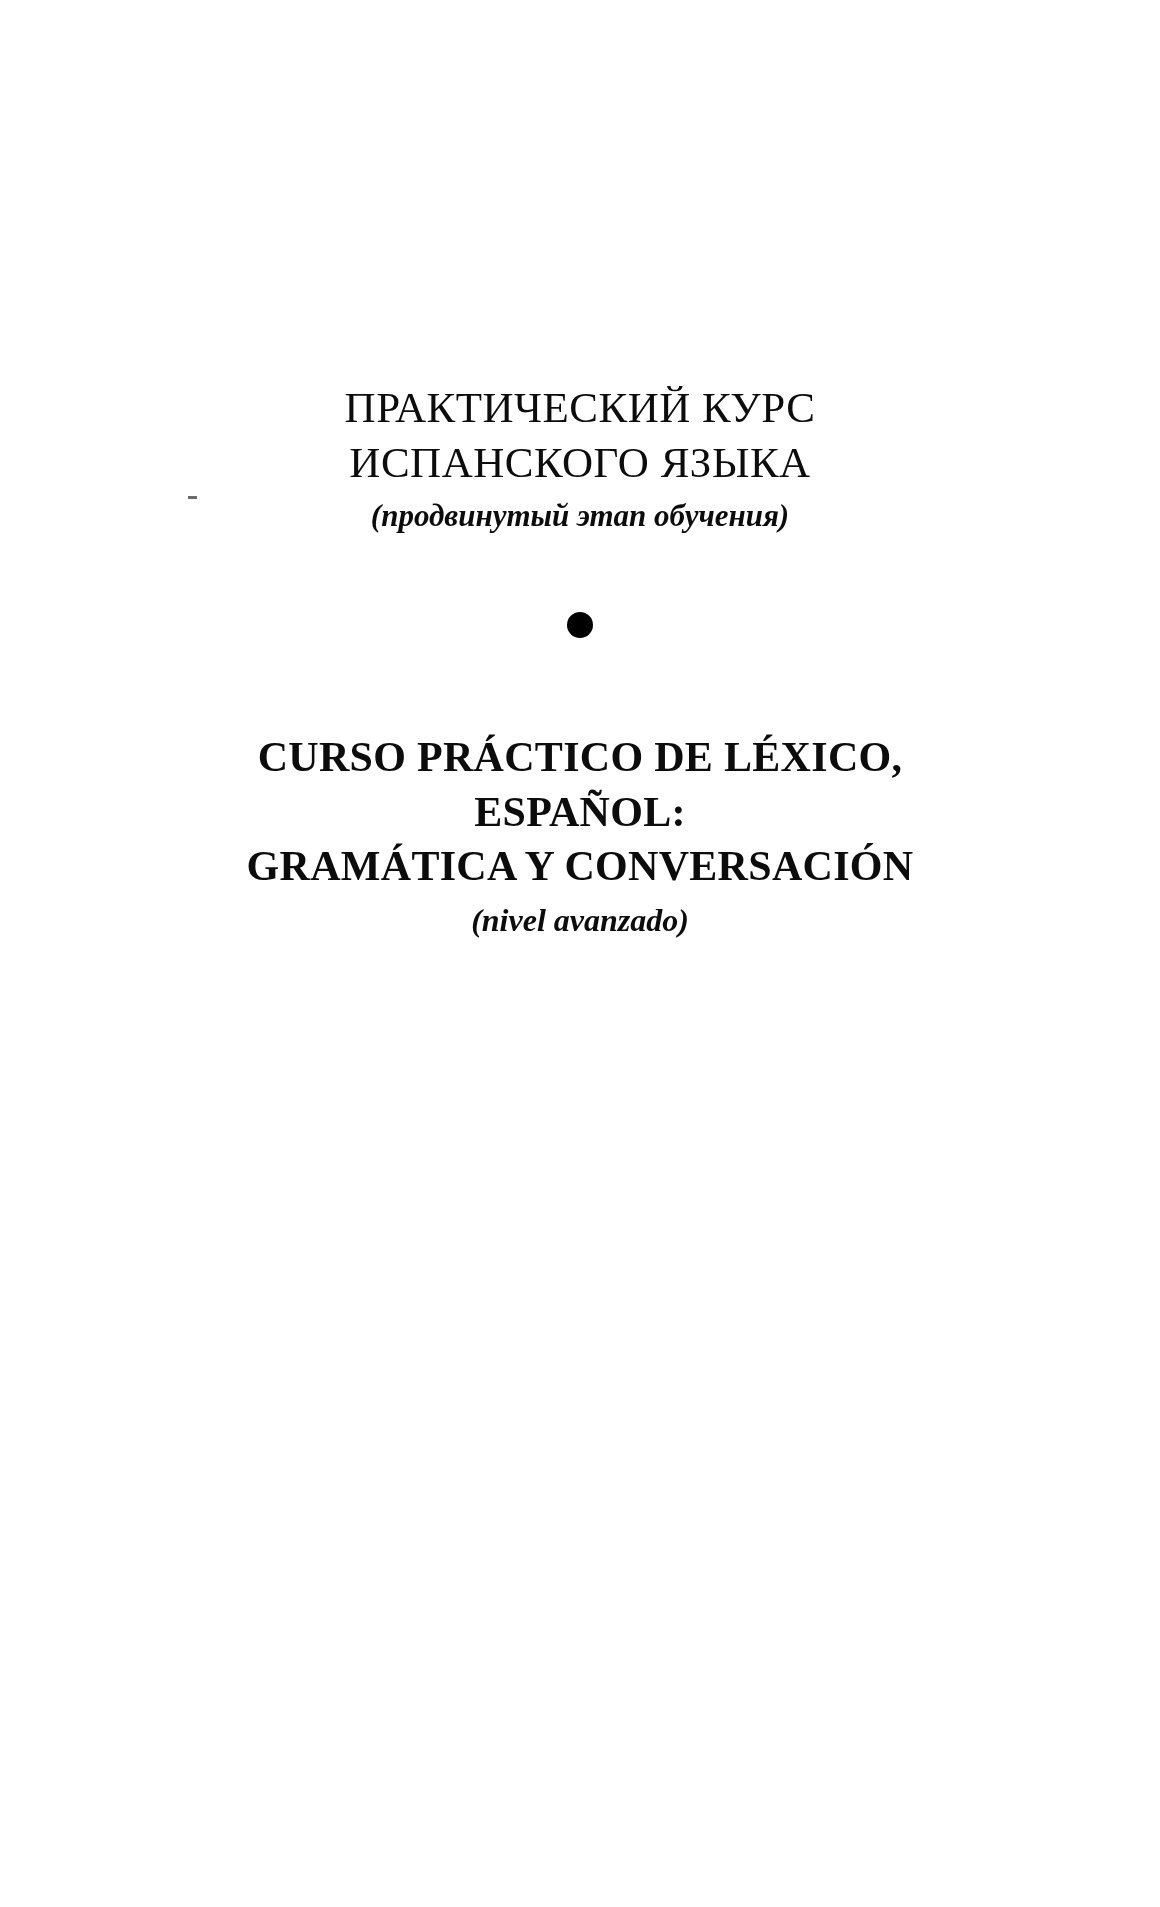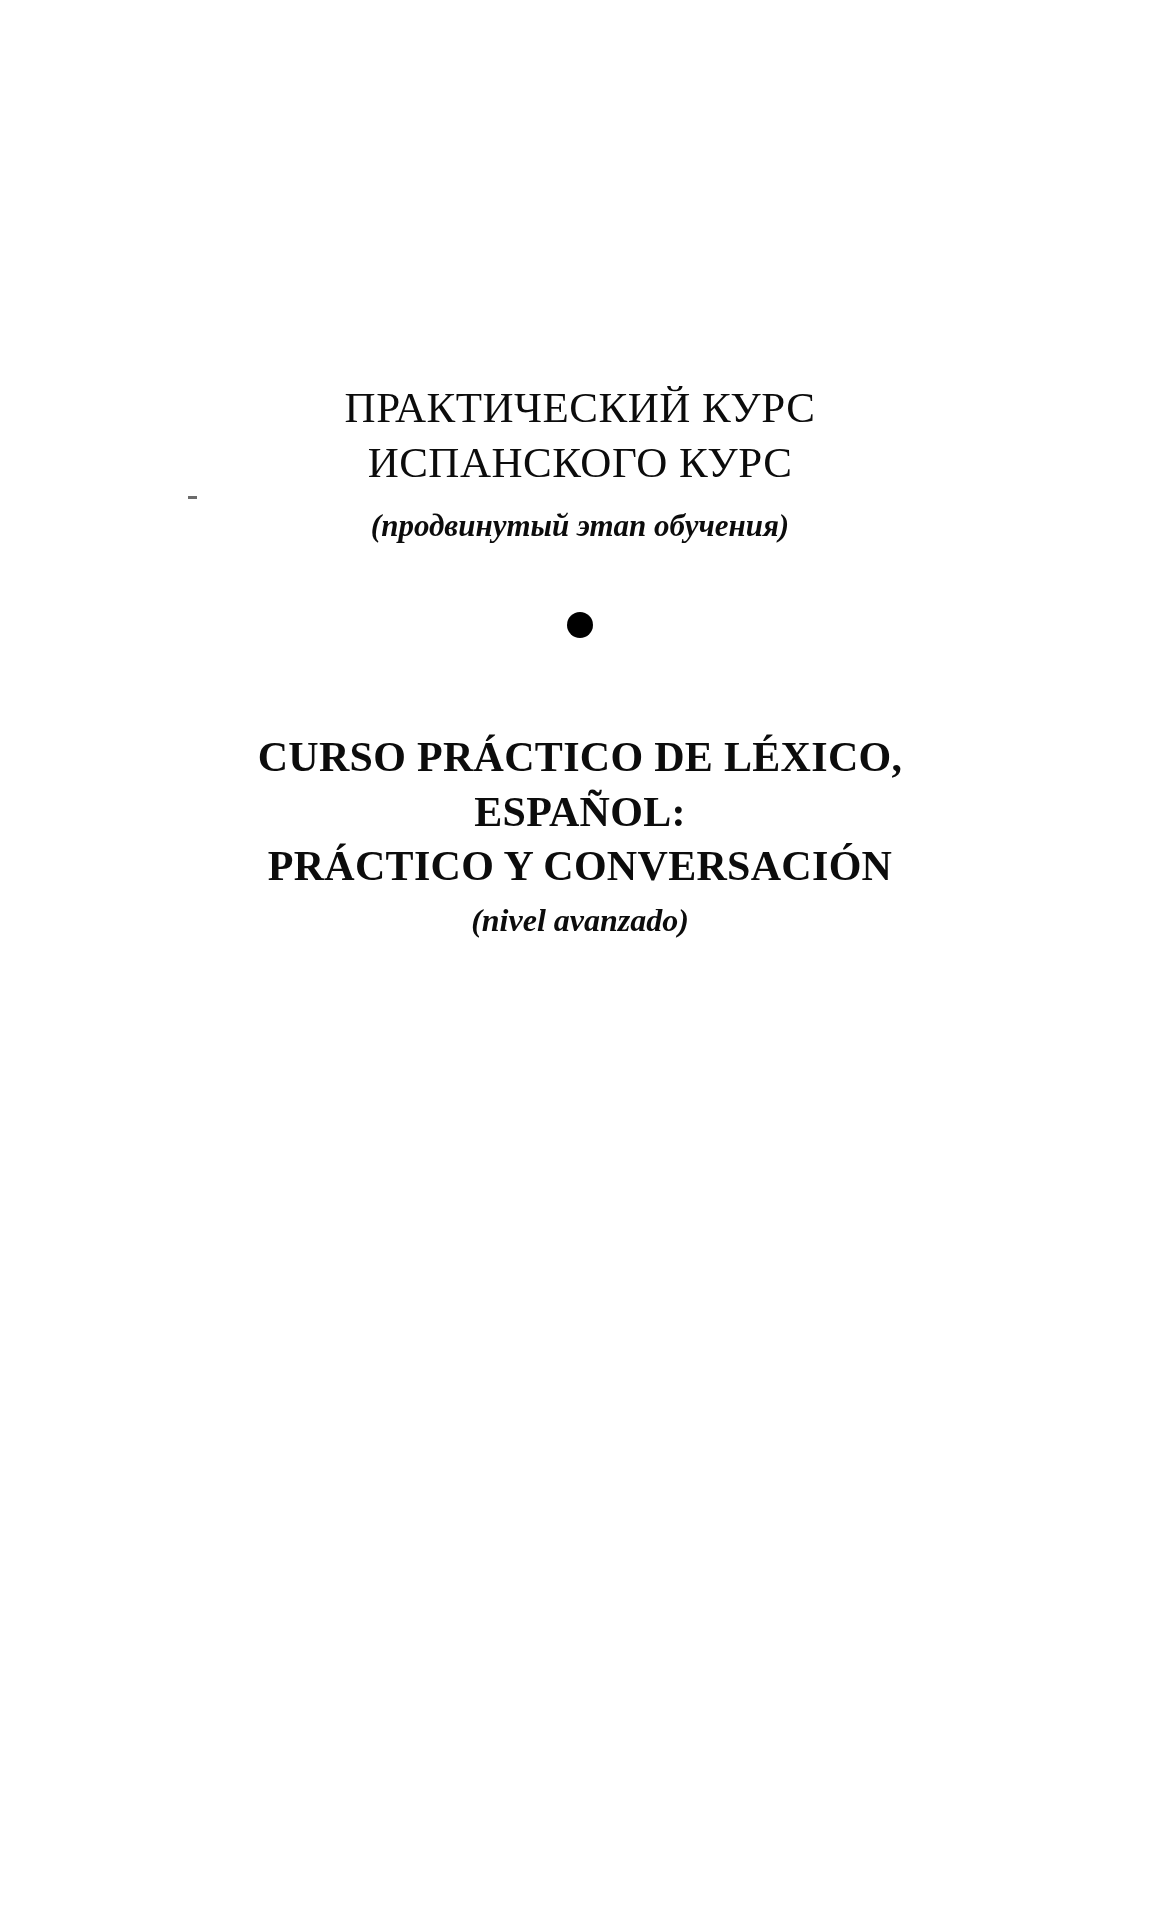--- a/index.html
+++ b/index.html
@@ -38,21 +38,21 @@
     line-height: 1.28;
     color: #0c0c0c;
   }
 
   .ru-subtitle {
     font-family: "Liberation Serif", serif;
     font-weight: bold;
     font-style: italic;
     font-size: 31px;
     line-height: 1.3;
-    margin-top: 16px;
+    margin-top: 6px;
     color: #0c0c0c;
   }
 
   .stray-mark {
     position: absolute;
     left: 188px;
     top: 496px;
     width: 9px;
     height: 3px;
     background: #6b6b6b;
@@ -102,30 +102,30 @@
     color: #0c0c0c;
   }
 </style>
 </head>
 <body>
 
 <div class="page">
 
   <div class="title-block">
     <div class="ru-title-line">ПРАКТИЧЕСКИЙ КУРС</div>
-    <div class="ru-title-line">ИСПАНСКОГО КУРС</div>
+    <div class="ru-title-line">ИСПАНСКОГО ЯЗЫКА</div>
     <div class="ru-subtitle">(продвинутый этап обучения)</div>
   </div>
 
   <div class="stray-mark"></div>
 
   <div class="bullet-wrap">
     <span class="bullet-dot"></span>
   </div>
 
   <div class="es-block">
     <div class="es-title-line">CURSO PRÁCTICO DE LÉXICO,</div>
     <div class="es-title-line">ESPAÑOL:</div>
-    <div class="es-title-line">PRÁCTICO Y CONVERSACIÓN</div>
+    <div class="es-title-line">GRAMÁTICA Y CONVERSACIÓN</div>
     <div class="es-subtitle">(nivel avanzado)</div>
   </div>
 
 </div>
 
 </body></html>

